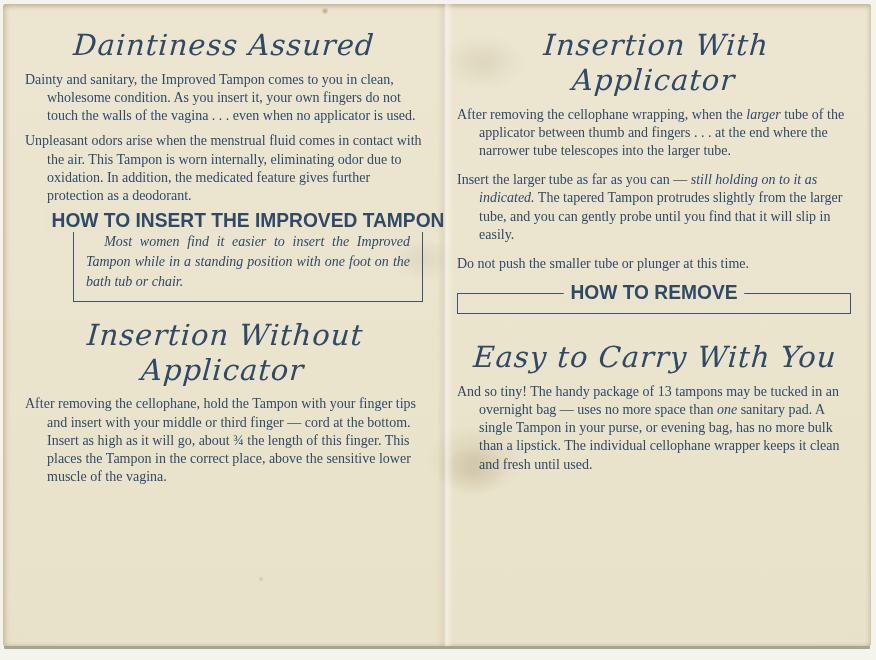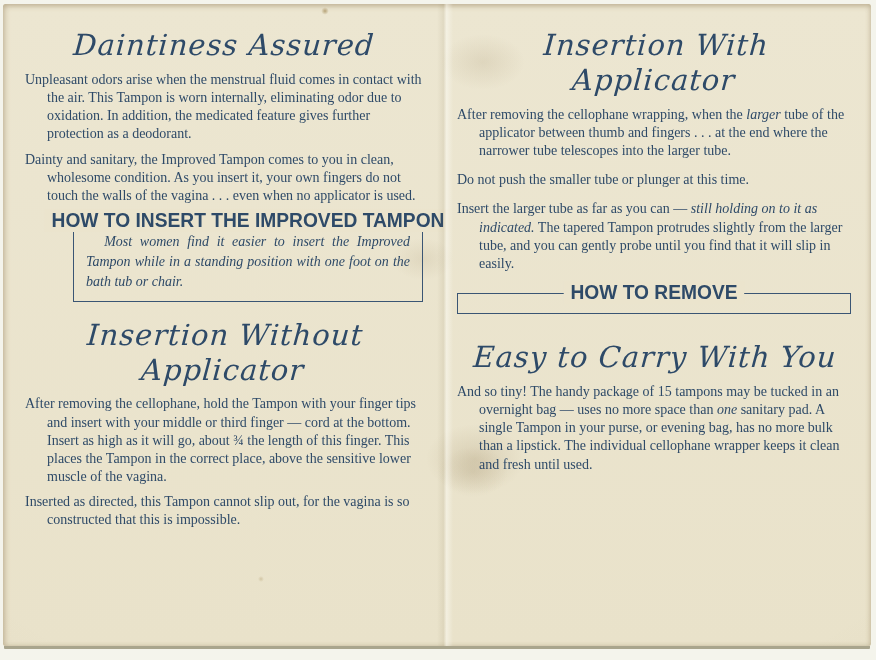--- a/index.html
+++ b/index.html
@@ -105,58 +105,57 @@
 </head>
 <body>
 
 <div class="scan">
   <div class="paper">
 
     <div class="col col-left">
       <section>
         <h1 class="script">Daintiness Assured</h1>
         <div class="paras hang">
+            <p class="para"><span>Dainty and sanitary, the Improved Tampon comes to you in clean, wholesome condition. As you insert it, your own fingers do not touch the walls of the vagina . . . even when no applicator is used.</span></p>
             <p class="para"><span>Unpleasant odors arise when the menstrual fluid comes in contact with the air. This Tampon is worn internally, eliminating odor due to oxidation. In addition, the medicated feature gives further protection as a deodorant.</span></p>
-            <p class="para"><span>Dainty and sanitary, the Improved Tampon comes to you in clean, wholesome condition. As you insert it, your own fingers do not touch the walls of the vagina . . . even when no applicator is used.</span></p>
           </div>
       </section>
 
       <section class="rule-box">
         <div class="box-title">HOW TO INSERT THE IMPROVED TAMPON</div>
         <div class="paras">
             <p class="para"><span>Most women find it easier to insert the Improved Tampon while in a standing position with one foot on the bath tub or chair.</span></p>
           </div>
       </section>
 
       <section>
         <h1 class="script second">Insertion Without Applicator</h1>
         <div class="paras hang">
             <p class="para"><span>After removing the cellophane, hold the Tampon with your finger tips and insert with your middle or third finger — cord at the bottom. Insert as high as it will go, about ¾ the length of this finger. This places the Tampon in the correct place, above the sensitive lower muscle of the vagina.</span></p>
-            <p class="para"><span>Inserted as directed, this Tampon cannot slip out, for the vagina is so constructed that this is impossible.</span></p>
           </div>
       </section>
     </div>
 
     <div class="col col-right">
       <section>
         <h1 class="script">Insertion With Applicator</h1>
         <div class="paras hang">
             <p class="para"><span>After removing the cellophane wrapping, when the </span><i>larger</i><span> tube of the applicator between thumb and fingers . . . at the end where the narrower tube telescopes into the larger tube.</span></p>
+            <p class="para"><span>Insert the larger tube as far as you can — </span><i>still holding on to it as indicated.</i><span> The tapered Tampon protrudes slightly from the larger tube, and you can gently probe until you find that it will slip in easily.</span></p>
             <p class="para"><span>Do not push the smaller tube or plunger at this time.</span></p>
-            <p class="para"><span>Insert the larger tube as far as you can — </span><i>still holding on to it as indicated.</i><span> The tapered Tampon protrudes slightly from the larger tube, and you can gently probe until you find that it will slip in easily.</span></p>
           </div>
       </section>
 
       <section class="rule-box">
         <div class="box-title">HOW TO REMOVE</div>
       </section>
 
       <section>
         <h1 class="script second">Easy to Carry With You</h1>
         <div class="paras hang">
-            <p class="para"><span>And so tiny! The handy package of 15 tampons may be tucked in an overnight bag — uses no more space than </span><i>one</i><span> sanitary pad. A single Tampon in your purse, or evening bag, has no more bulk than a lipstick. The individual cellophane wrapper keeps it clean and fresh until used.</span></p>
+            <p class="para"><span>And so tiny! The handy package of 13 tampons may be tucked in an overnight bag — uses no more space than </span><i>one</i><span> sanitary pad. A single Tampon in your purse, or evening bag, has no more bulk than a lipstick. The individual cellophane wrapper keeps it clean and fresh until used.</span></p>
           </div>
       </section>
     </div>
 
     <div class="fold"></div>
   </div>
 </div>
 
 </body></html>

